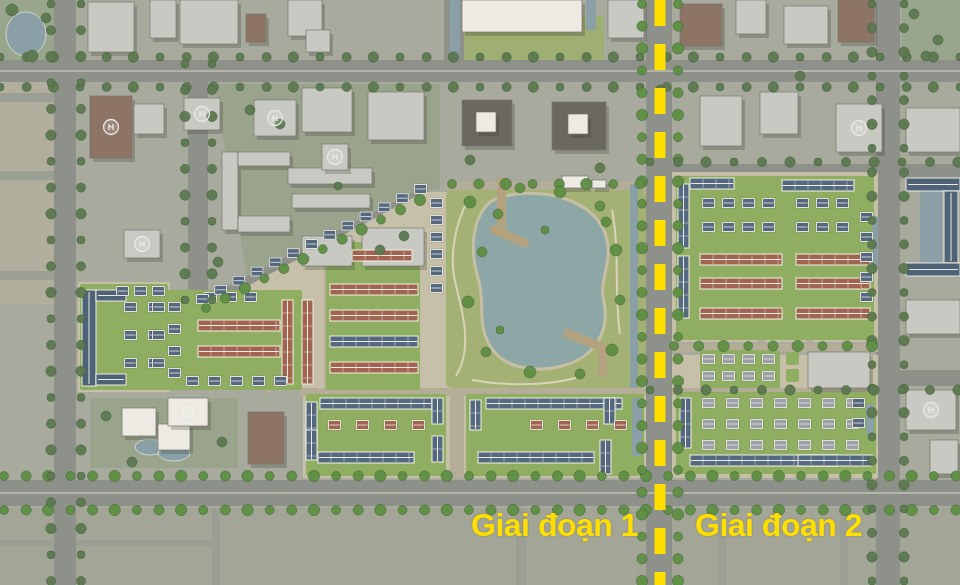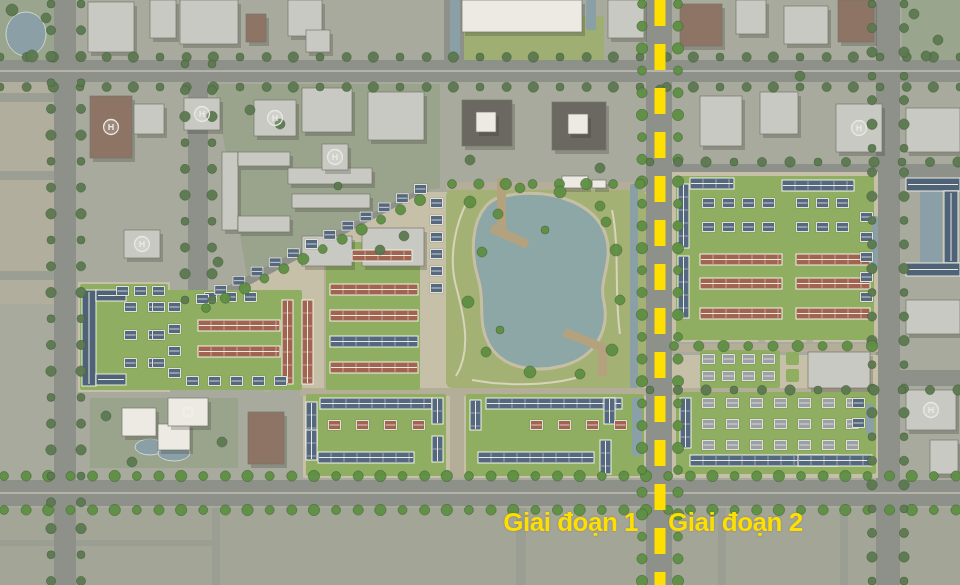--- a/index.html
+++ b/index.html
@@ -1,23 +1,23 @@
 <!DOCTYPE html>
 <html><head>
 <meta charset="utf-8">
 <style>
   html,body{margin:0;padding:0;background:#20221e;}
   .stage{position:relative;width:960px;height:585px;overflow:hidden;
          font-family:"Liberation Sans",sans-serif;background:#a7aa9c;}
   .stage svg{position:absolute;left:0;top:0;display:block;}
-  .phase-label{position:absolute;top:509px;font-size:26px;font-weight:700;
+  .phase-label{position:absolute;top:509px;font-size:32px;font-weight:700;
                letter-spacing:-0.5px;white-space:nowrap;line-height:1;
-               text-shadow:0 0 2px rgba(60,60,40,.35);}
+               text-shadow:0 0 2px rgba(60,60,40,.35);margin-left:10px;}
   .phase-label.p1{right:322px;}
-  .phase-label.p2{left:668px;}
+  .phase-label.p2{left:685px;}
 </style>
 </head>
 <body>
 
 <div class="stage">
   <svg id="map" width="960" height="585" viewBox="0 0 960 585">
       <g>
         <rect x="0" y="0" width="960" height="585" fill="#a7aa9c"></rect>
       </g>
       <g>

